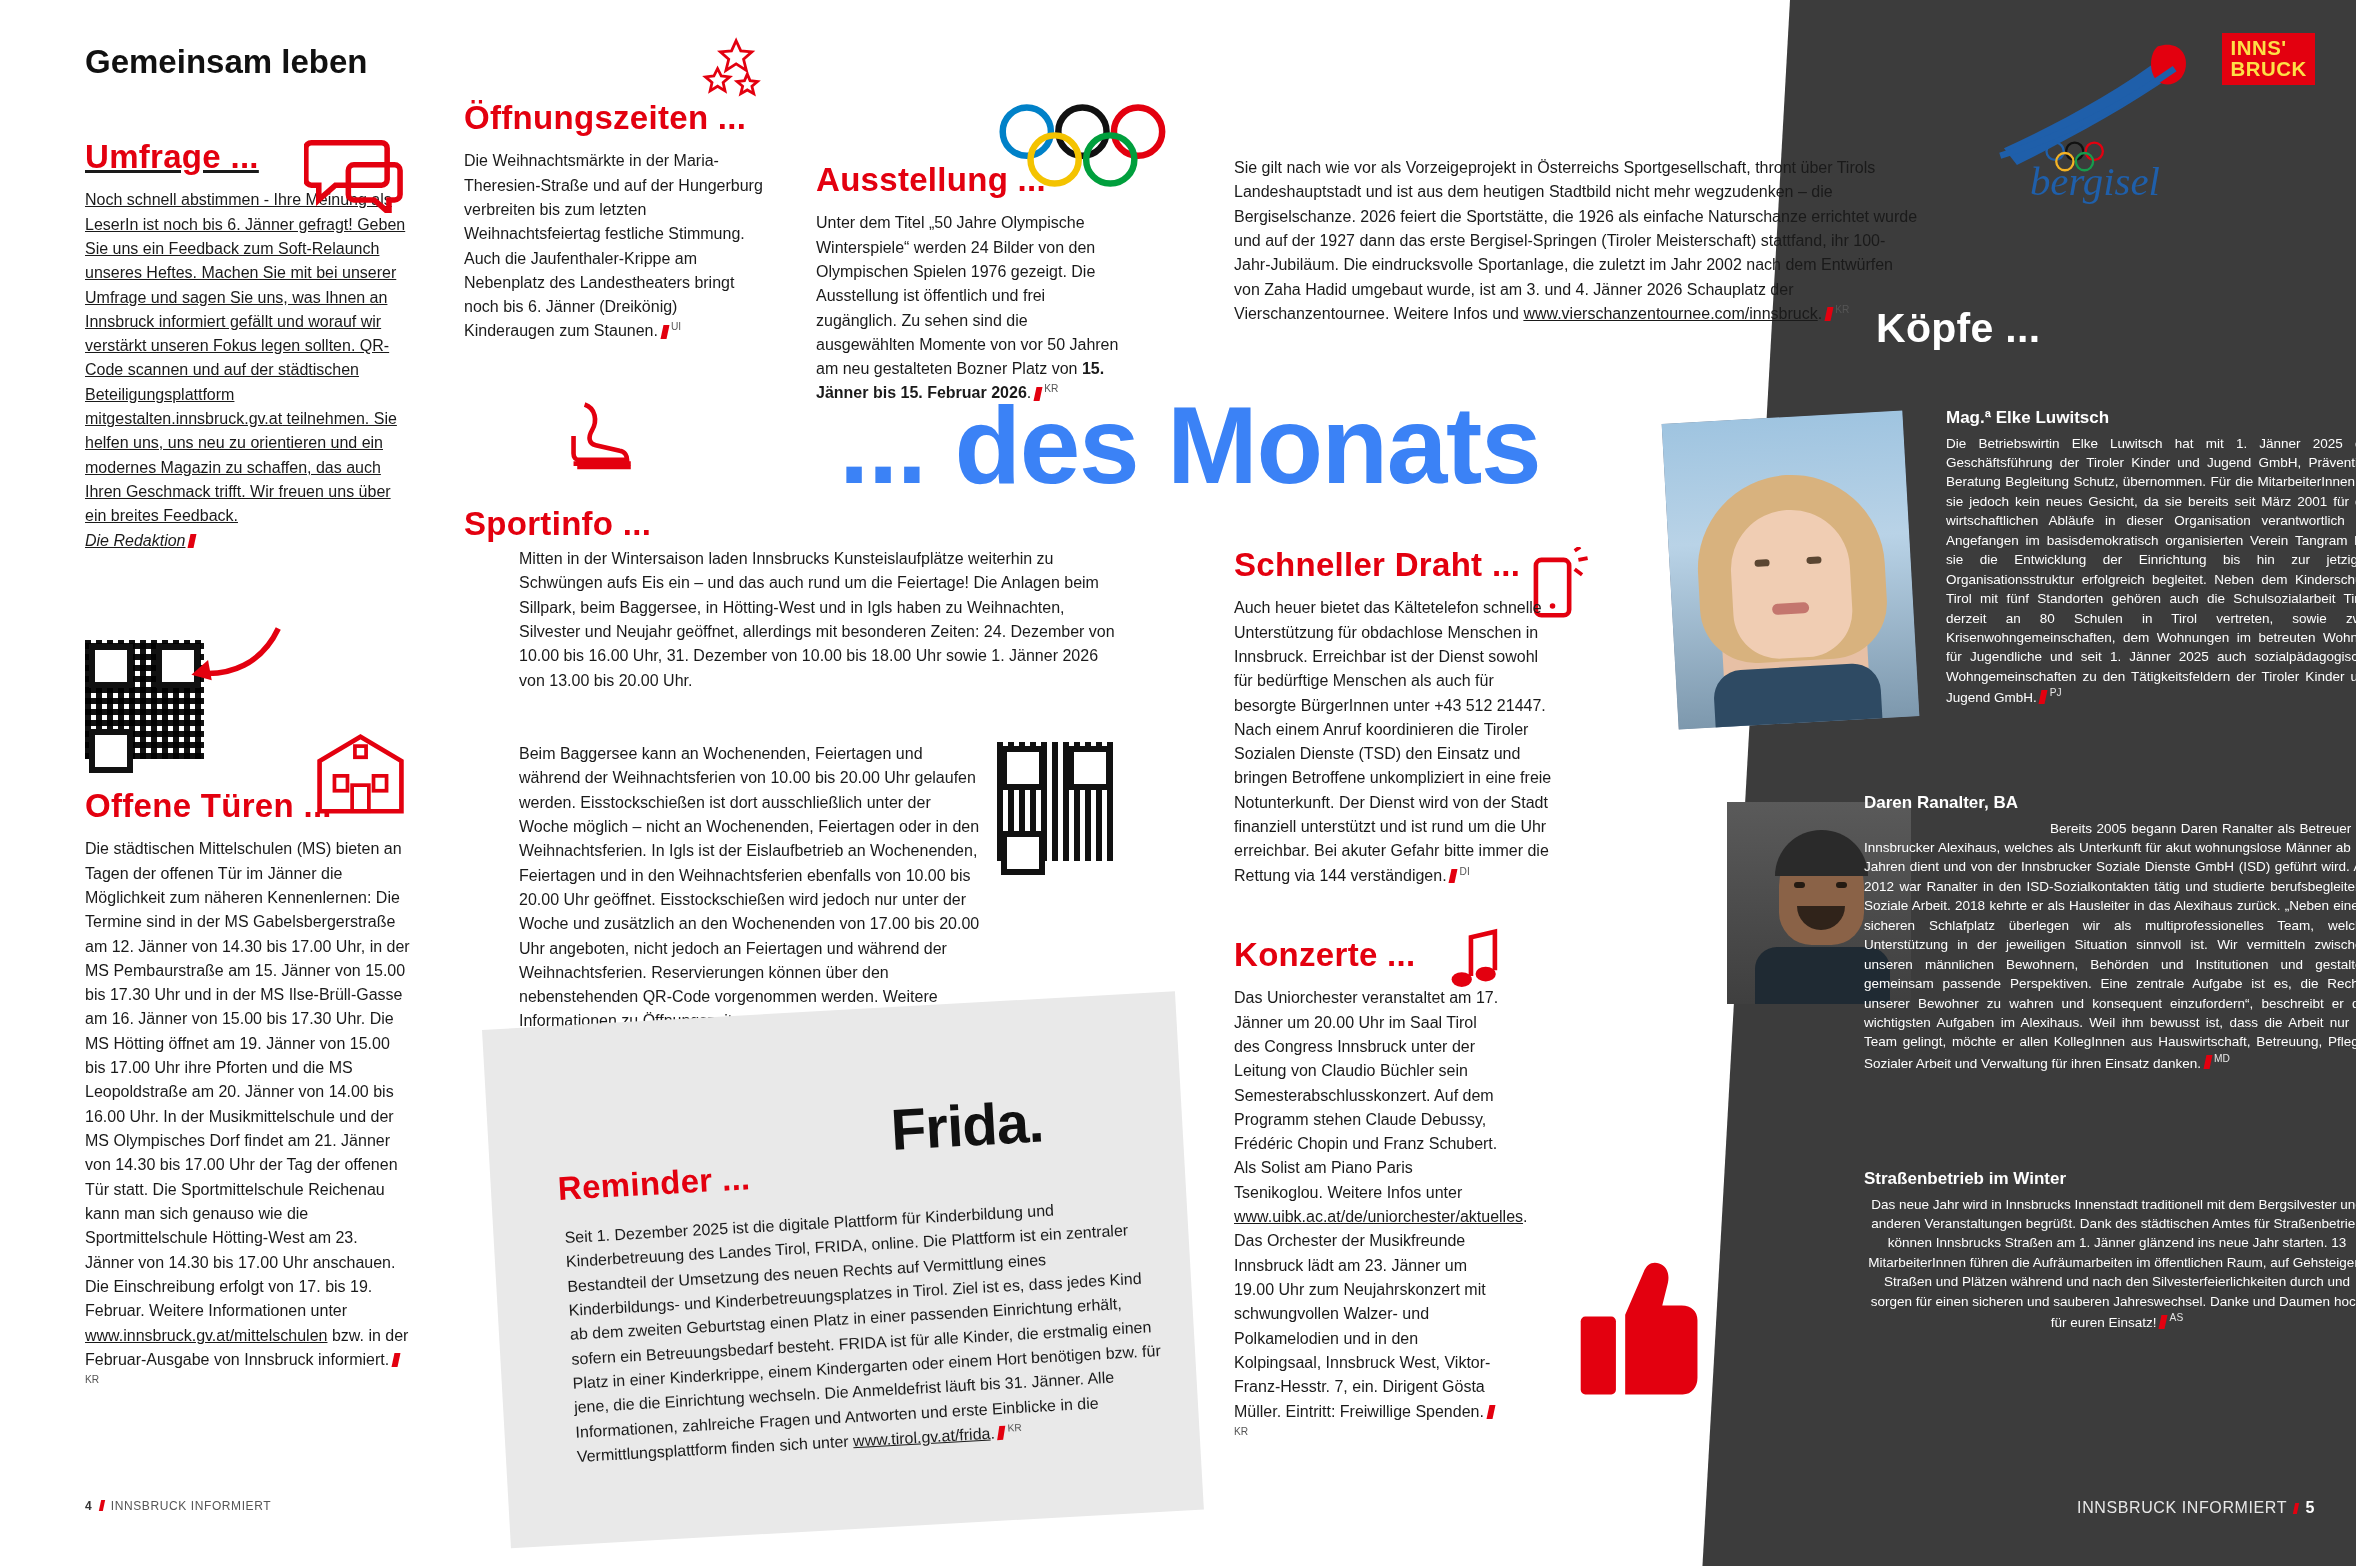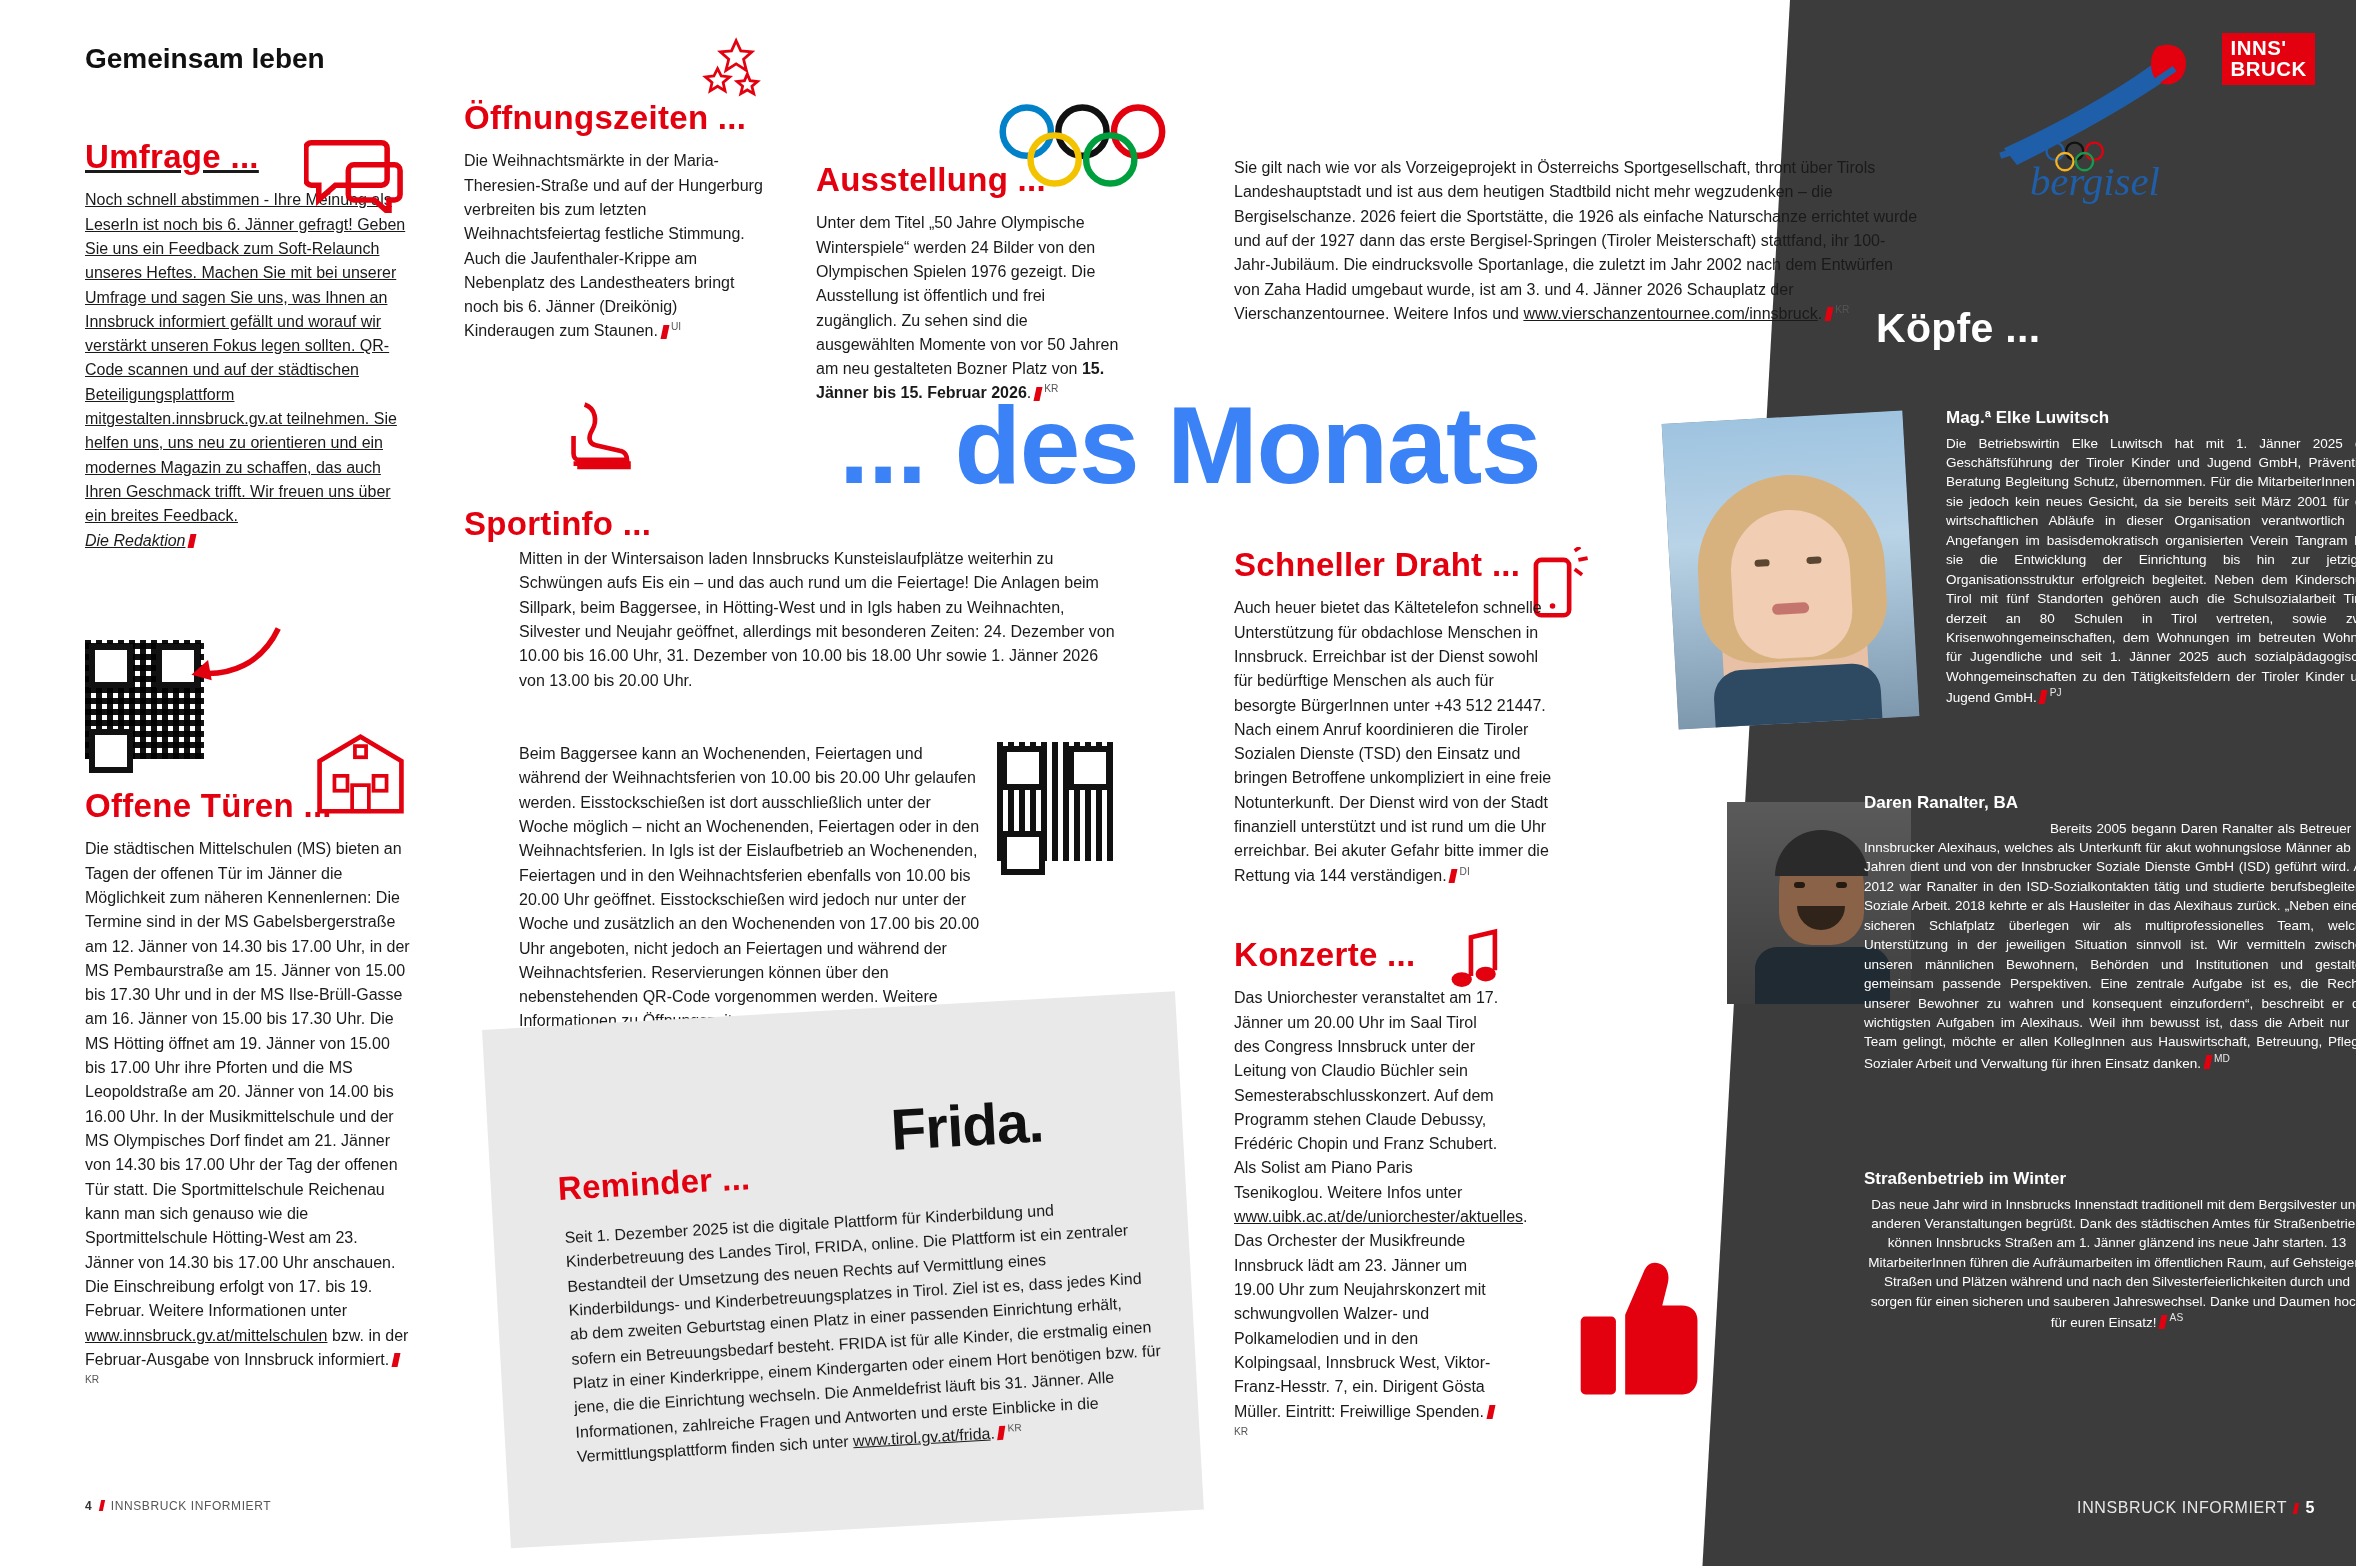--- a/index.html
+++ b/index.html
@@ -40,25 +40,25 @@
     margin:0 3.7px -1.9px 3.7px;
     vertical-align:baseline;
   }
   .init{font-size:10.2px;vertical-align:super;color:#555;}
   .init.white{color:#e6e6e6;}
   .ital{font-style:italic;}
 
   
   #gemeinsam{
     position:absolute;left:85px;top:43px;
-    font-size:28px;font-weight:bold;color:#111;
+    font-size:33px;font-weight:bold;color:#111;
   }
   #ib-logo{position:absolute;right:41px;top:33px;text-align:right;}
   #ib-logo .bar{
-    display:inline-block;background:#e3000f;color:#ffffff;
+    display:inline-block;background:#e3000f;color:#fde047;
     font-weight:bold;font-size:20.4px;line-height:1.03;
     padding:4.6px 8.3px 5.6px 8.3px;letter-spacing:0.5px;text-align:left;
   }
 
   
   .col{position:absolute;}
 
   
   #col1{left:85px;top:139px;width:325px;text-decoration:underline;}
   #qr1{

